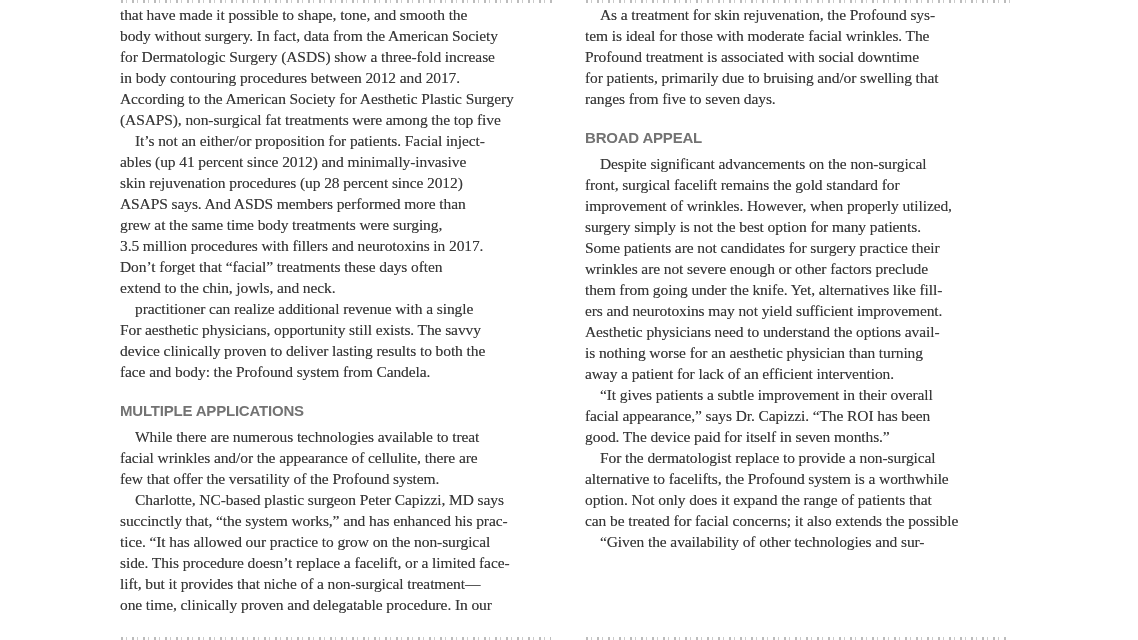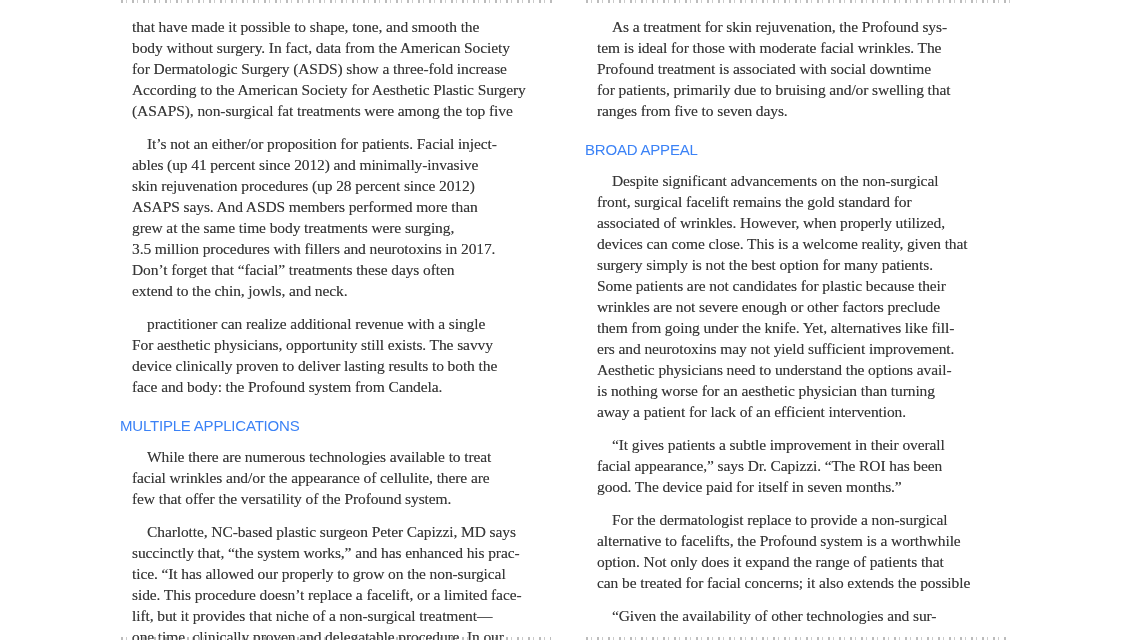--- a/index.html
+++ b/index.html
@@ -6,43 +6,43 @@
   .page {
     position: relative;
     width: 1138px;
     height: 640px;
     background: #ffffff;
     overflow: hidden;
   }
   .col { position: absolute; top: 4px; }
   .col-left  { left: 120px; width: 452px; }
   .col-right { left: 585px; width: 438px; }
-  .para { margin: 12px; }
+  .para { margin: 0; }
   .line {
     height: 21px;
     line-height: 21px;
     white-space: nowrap;
     overflow: hidden;
     font-family: "Liberation Serif", "DejaVu Serif", serif;
     font-size: 15.5px;
     letter-spacing: -0.1px;
     color: #383838;
     text-shadow: 0 0 0.5px rgba(56,56,56,0.55);
   }
   .para.indent .line:first-child { padding-left: 15px; }
   .heading {
     margin-top: 21px;
     margin-bottom: 7px;
     height: 16px;
     line-height: 16px;
     font-family: "Liberation Sans", "DejaVu Sans", sans-serif;
-    font-weight: normal;
+    font-weight: bold;
     font-size: 15px;
     letter-spacing: -0.2px;
-    color: #3b82f6;
+    color: #737373;
     white-space: nowrap;
   }
   
   .sliver {
     position: absolute;
     height: 3px;
     opacity: 0.45;
     background: repeating-linear-gradient(90deg,
       #6a6a6a 0px, #6a6a6a 2px,
       transparent 2px, transparent 5px,
@@ -59,20 +59,21 @@
 
 <div class="page">
   <div class="sliver top-left"></div>
   <div class="sliver top-right"></div>
 
   <div class="col col-left">
       <div class="para">
         <div class="line">that have made it possible to shape, tone, and smooth the</div>
         <div class="line">body without surgery. In fact, data from the American Society</div>
         <div class="line">for Dermatologic Surgery (ASDS) show a three-fold increase</div>
+        <div class="line">in body contouring procedures between 2012 and 2017.</div>
         <div class="line">According to the American Society for Aesthetic Plastic Surgery</div>
         <div class="line">(ASAPS), non-surgical fat treatments were among the top five</div>
       </div>
       <div class="para indent">
         <div class="line">It’s not an either/or proposition for patients. Facial inject-</div>
         <div class="line">ables (up 41 percent since 2012) and minimally-invasive</div>
         <div class="line">skin rejuvenation procedures (up 28 percent since 2012)</div>
         <div class="line">ASAPS says. And ASDS members performed more than</div>
         <div class="line">grew at the same time body treatments were surging,</div>
         <div class="line">3.5 million procedures with fillers and neurotoxins in 2017.</div>
@@ -87,42 +88,41 @@
       </div>
       <div class="heading">MULTIPLE APPLICATIONS</div>
       <div class="para indent">
         <div class="line">While there are numerous technologies available to treat</div>
         <div class="line">facial wrinkles and/or the appearance of cellulite, there are</div>
         <div class="line">few that offer the versatility of the Profound system.</div>
       </div>
       <div class="para indent">
         <div class="line">Charlotte, NC-based plastic surgeon Peter Capizzi, MD says</div>
         <div class="line">succinctly that, “the system works,” and has enhanced his prac-</div>
-        <div class="line">tice. “It has allowed our properly to grow on the non-surgical</div>
+        <div class="line">tice. “It has allowed our practice to grow on the non-surgical</div>
         <div class="line">side. This procedure doesn’t replace a facelift, or a limited face-</div>
         <div class="line">lift, but it provides that niche of a non-surgical treatment—</div>
         <div class="line">one time, clinically proven and delegatable procedure. In our</div>
       </div>
     </div>
   <div class="col col-right">
       <div class="para indent">
         <div class="line">As a treatment for skin rejuvenation, the Profound sys-</div>
         <div class="line">tem is ideal for those with moderate facial wrinkles. The</div>
         <div class="line">Profound treatment is associated with social downtime</div>
         <div class="line">for patients, primarily due to bruising and/or swelling that</div>
         <div class="line">ranges from five to seven days.</div>
       </div>
       <div class="heading">BROAD APPEAL</div>
       <div class="para indent">
         <div class="line">Despite significant advancements on the non-surgical</div>
         <div class="line">front, surgical facelift remains the gold standard for</div>
-        <div class="line">associated of wrinkles. However, when properly utilized,</div>
-        <div class="line">devices can come close. This is a welcome reality, given that</div>
+        <div class="line">improvement of wrinkles. However, when properly utilized,</div>
         <div class="line">surgery simply is not the best option for many patients.</div>
-        <div class="line">Some patients are not candidates for plastic because their</div>
+        <div class="line">Some patients are not candidates for surgery practice their</div>
         <div class="line">wrinkles are not severe enough or other factors preclude</div>
         <div class="line">them from going under the knife. Yet, alternatives like fill-</div>
         <div class="line">ers and neurotoxins may not yield sufficient improvement.</div>
         <div class="line">Aesthetic physicians need to understand the options avail-</div>
         <div class="line">is nothing worse for an aesthetic physician than turning</div>
         <div class="line">away a patient for lack of an efficient intervention.</div>
       </div>
       <div class="para indent">
         <div class="line">“It gives patients a subtle improvement in their overall</div>
         <div class="line">facial appearance,” says Dr. Capizzi. “The ROI has been</div>

